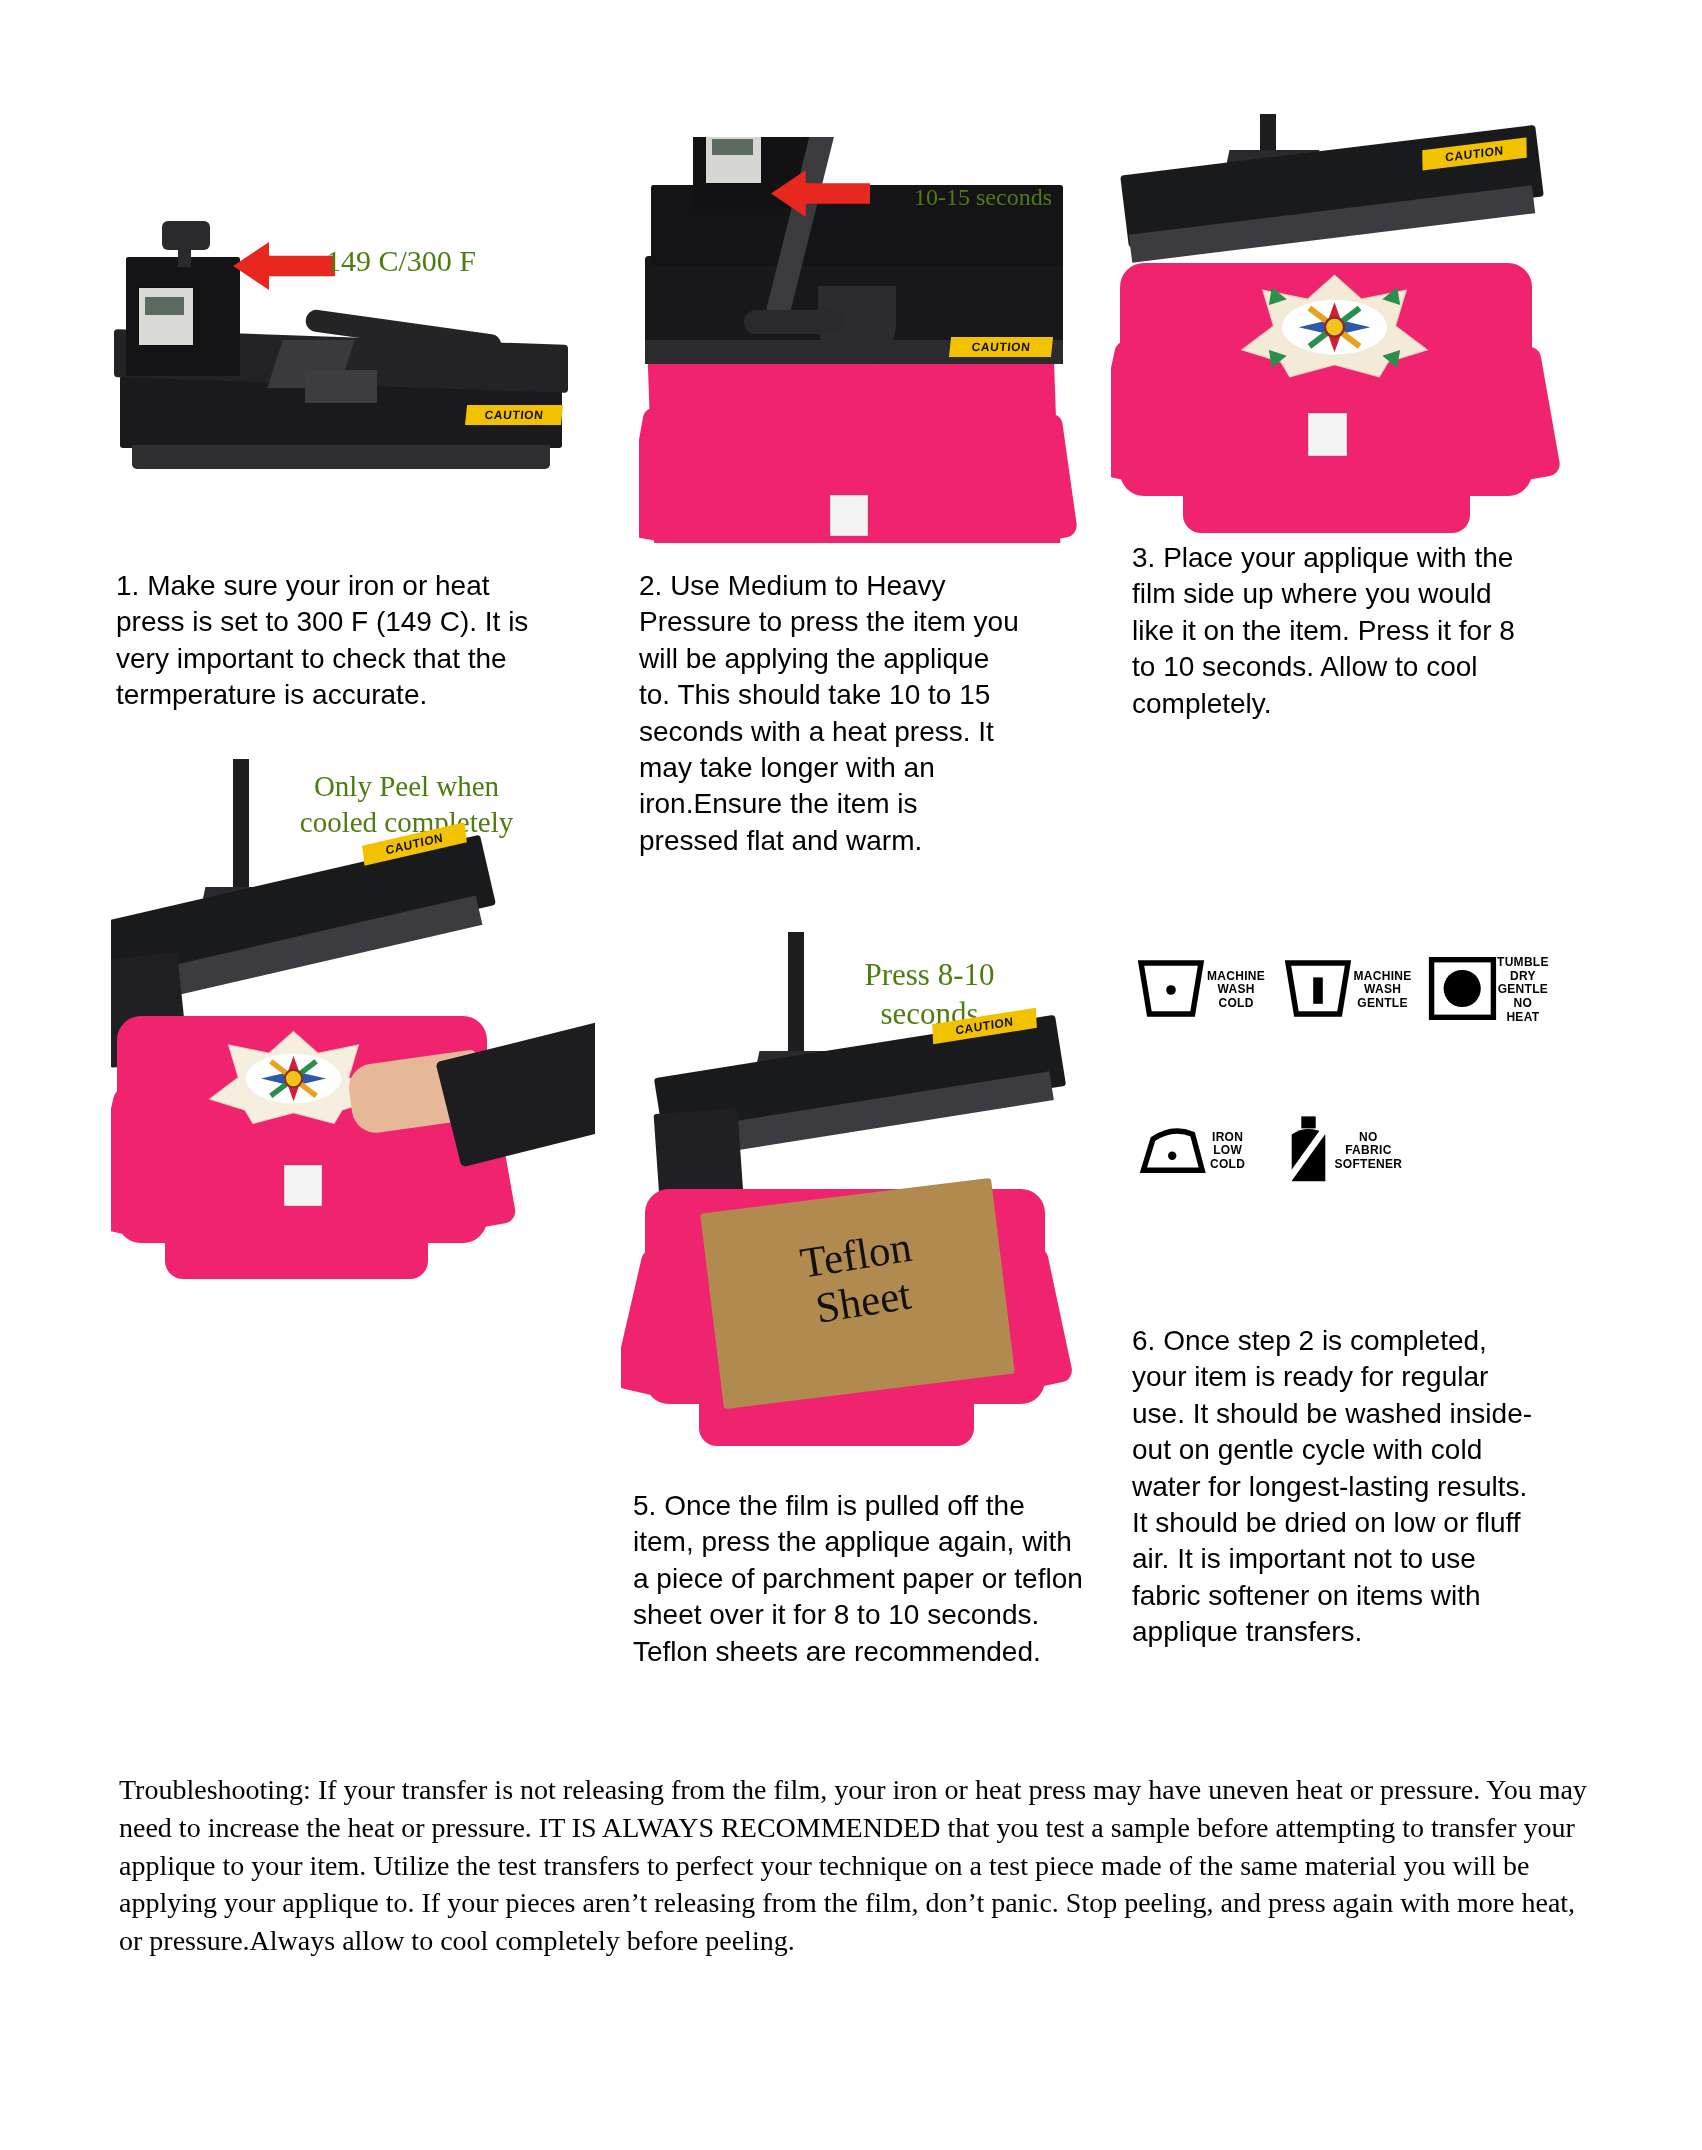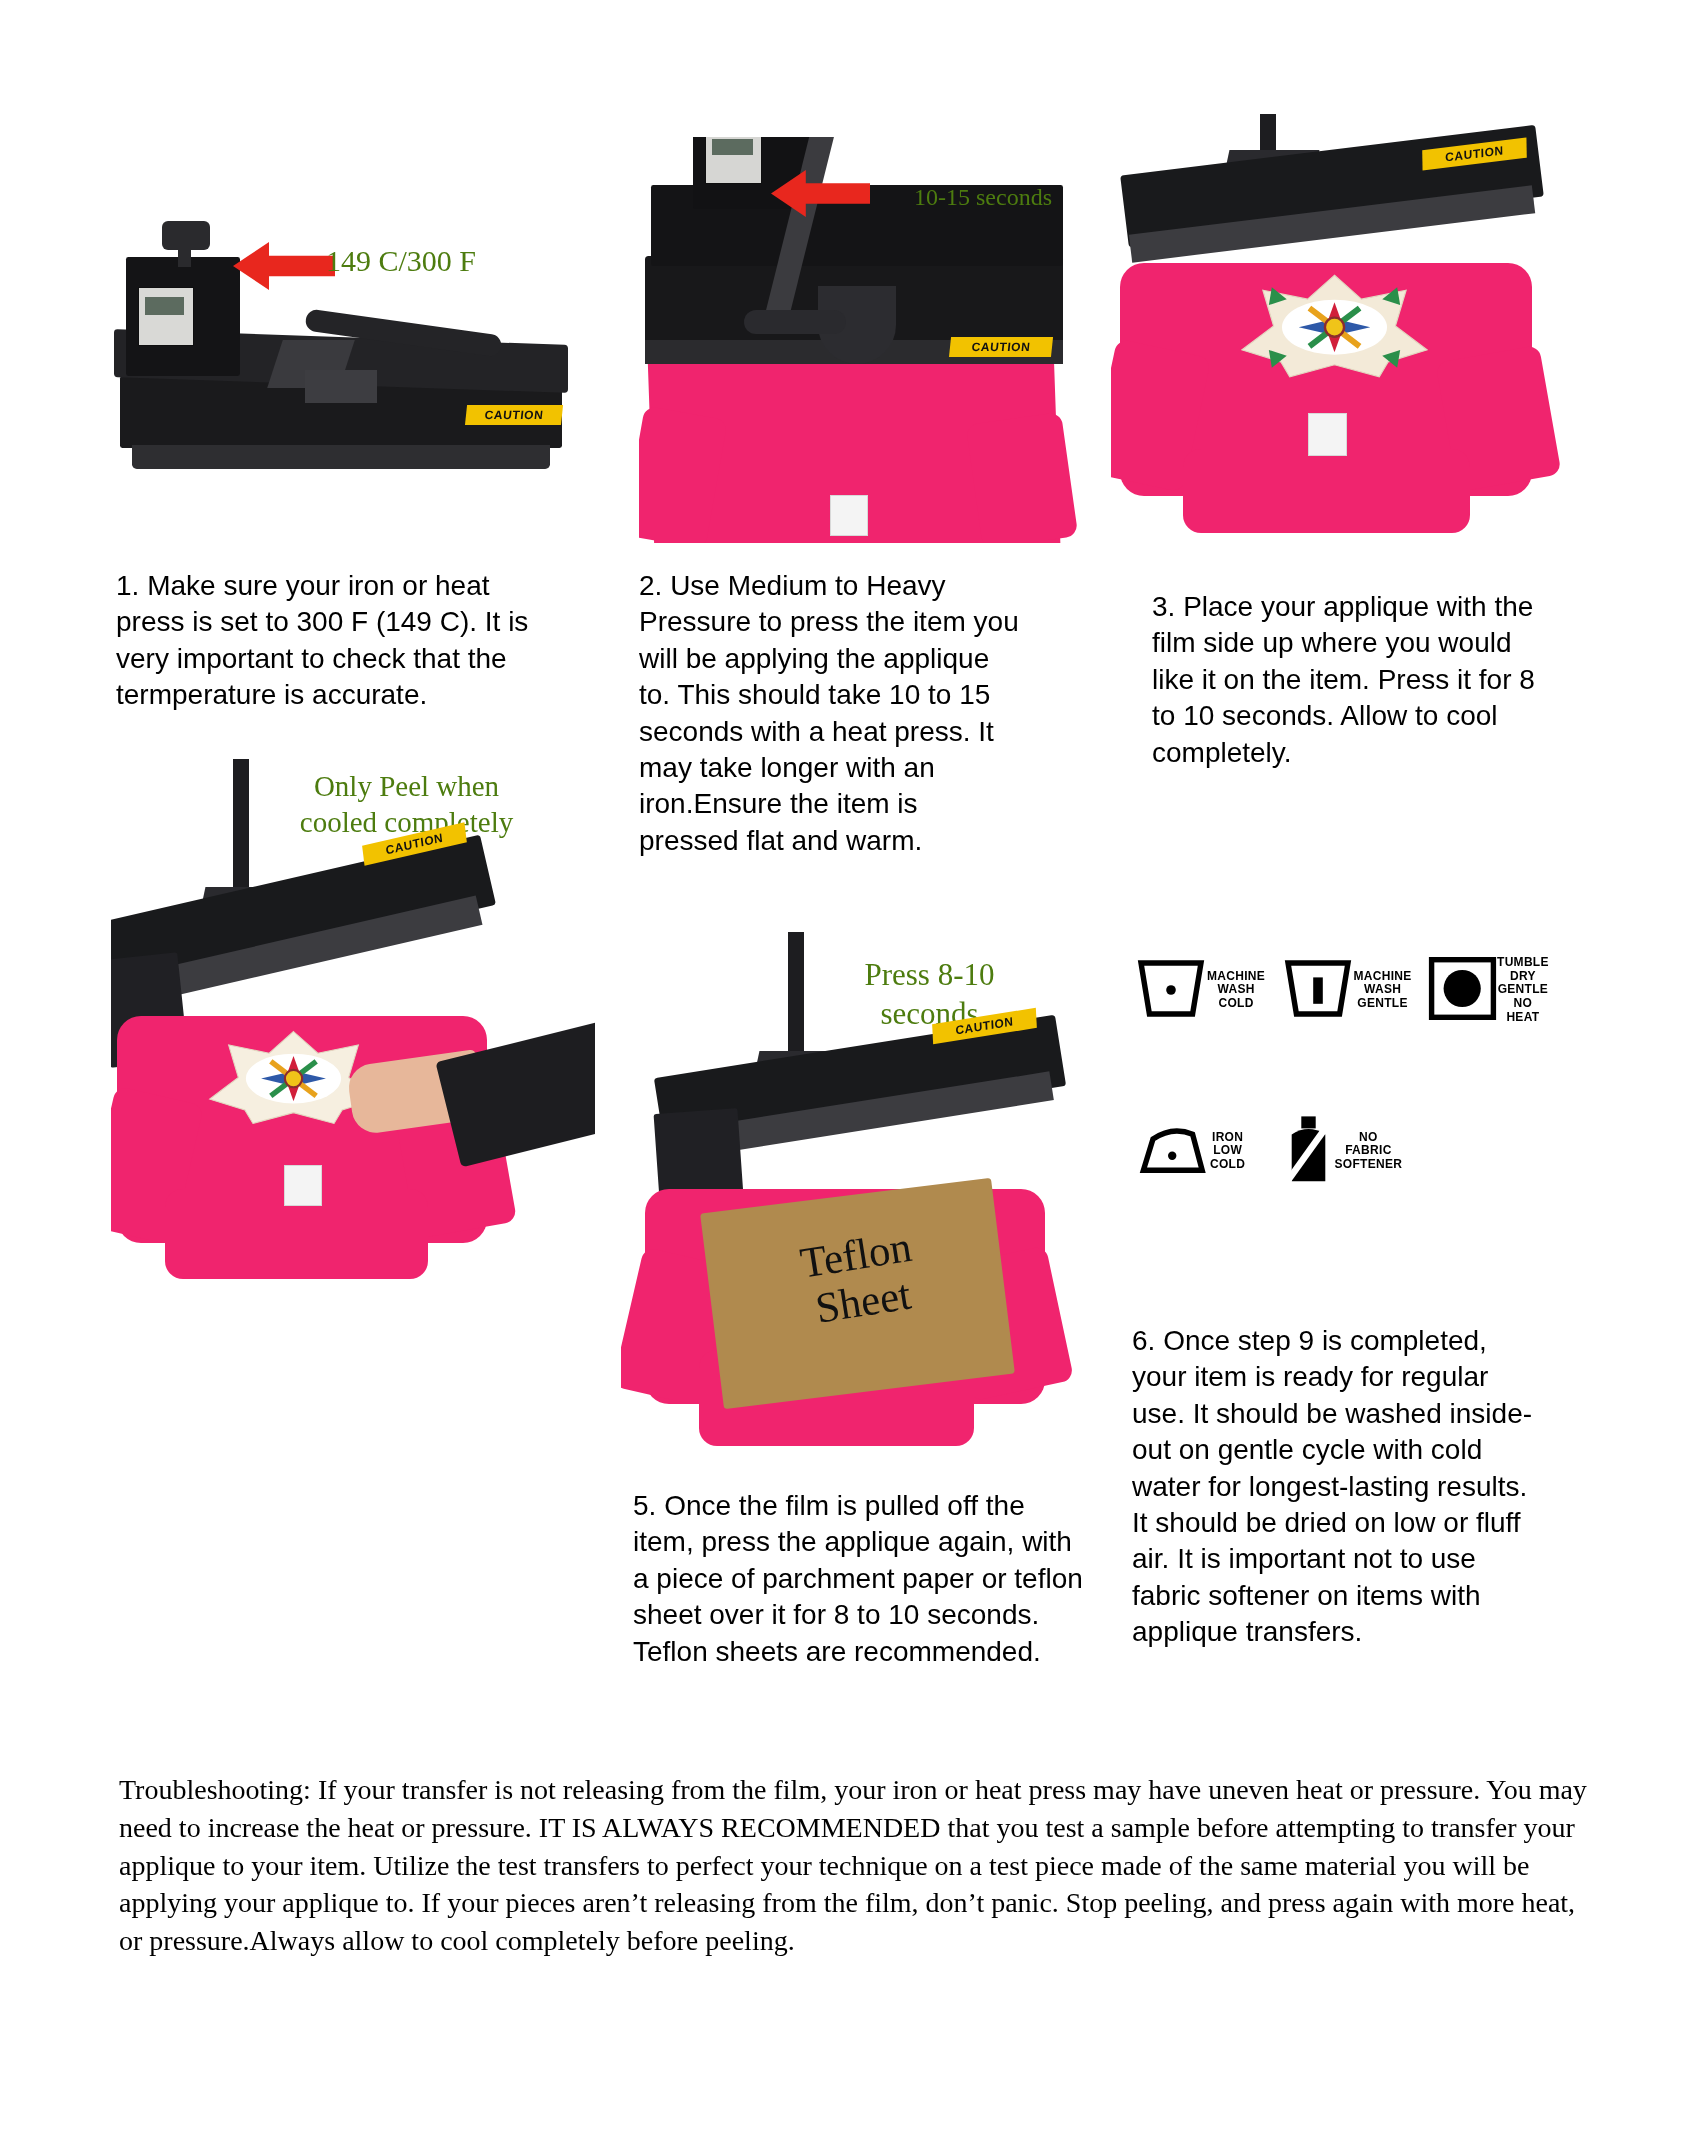--- a/index.html
+++ b/index.html
@@ -259,21 +259,21 @@
         <polygon points="55,160 80,140 50,130"></polygon>
         <polygon points="265,160 240,140 270,130"></polygon>
       </g>
     </svg>
   </div>
 
   <div class="caption" style="left:116px; top:568px; width:436px;">1. Make sure your iron or heat press is set to 300 F (149 C). It is very important to check that the termperature is accurate.</div>
 
   <div class="caption" style="left:639px; top:568px; width:382px;">2. Use Medium to Heavy Pressure to press the item you will be applying the applique to. This should take 10 to 15 seconds with a heat press. It may take longer with an iron.Ensure the item is pressed flat and warm.</div>
 
-  <div class="caption" style="left:1132px; top:589px; width:394px;margin-left:20px;">3. Place your applique with the film side up where you would like it on the item. Press it for 8 to 10 seconds. Allow to cool completely.</div>
+  <div class="caption" style="left:1132px; top:540px; width:394px;">3. Place your applique with the film side up where you would like it on the item. Press it for 8 to 10 seconds. Allow to cool completely.</div>
 
   <div class="annot" style="left:275px; top:768px; width:263px; font-size:29px; text-align:center;">Only Peel when
 cooled completely</div>
 
   <div class="photo" style="left:111px; top:759px; width:484px; height:574px;">
 
     <div class="press-grey" style="left:122px; top:0px; width:15.5px; height:137px; background:#1d1d20;"></div>
     <div class="press-grey" style="left:90px; top:128px; width:90px; height:42px; background:#2a2a2e; transform:skewX(-12deg);"></div>
 
     <div class="press-base" style="left:-12px; top:119px; width:394px; height:72px; background:#191a1c; border-radius:3.6px;
@@ -388,19 +388,19 @@
         </svg>
       </div>
       <div class="lbl">NO FABRIC
 SOFTENER</div>
     </div>
   </div>
 
 
   <div class="caption" style="left:633px; top:1488px; width:454px;">5. Once the film is pulled off the item, press the applique again, with a piece of parchment paper or teflon sheet over it for 8 to 10 seconds. Teflon sheets are recommended.</div>
 
-  <div class="caption" style="left:1132px; top:1323px; width:406px;">6. Once step 9 is completed, your item is ready for regular use. It should be washed inside-out on gentle cycle with cold water for longest-lasting results.
+  <div class="caption" style="left:1132px; top:1323px; width:406px;">6. Once step 2 is completed, your item is ready for regular use. It should be washed inside-out on gentle cycle with cold water for longest-lasting results.
 It should be dried on low or fluff air. It is important not to use fabric softener on items with applique transfers.</div>
 
   <div class="footer" style="left:119px; top:1771px; width:1470px;">Troubleshooting: If your transfer is not releasing from the film, your iron or heat press may have uneven heat or pressure. You may need to increase the heat or pressure. IT IS ALWAYS RECOMMENDED that you test a sample before attempting to transfer your applique to your item. Utilize the test transfers to perfect your technique on a test piece made of the same material you will be applying your applique to. If your pieces aren’t releasing from the film, don’t panic. Stop peeling, and press again with more heat, or pressure.Always allow to cool completely before peeling.</div>
 
 </div>
 
 
 </body></html>

